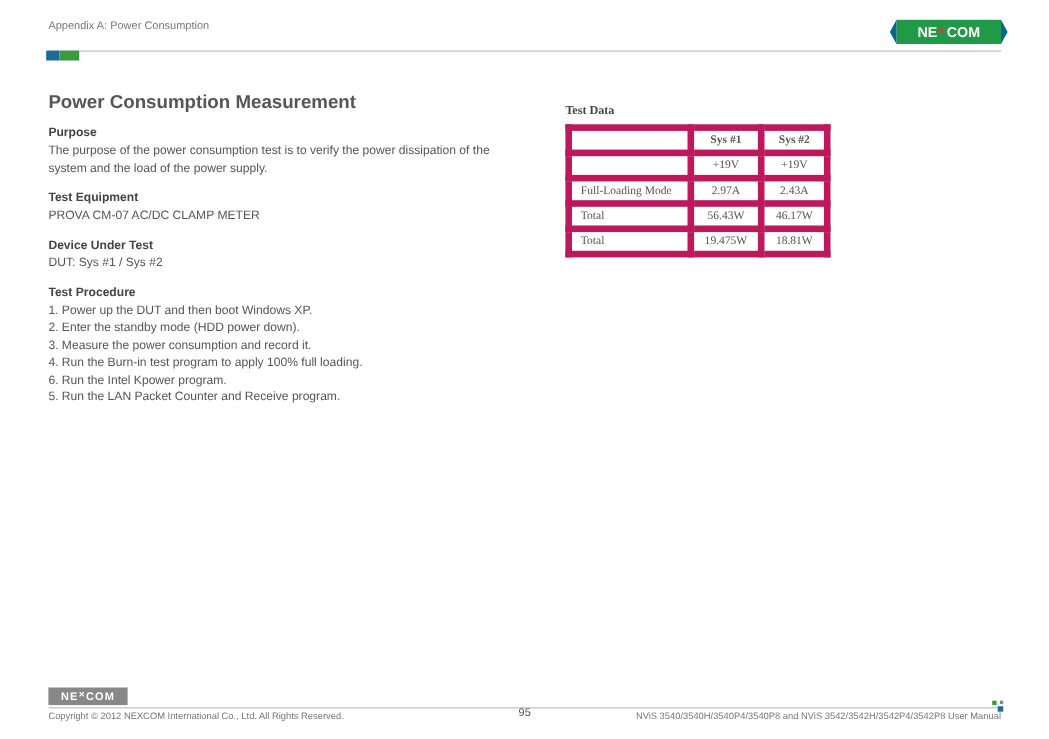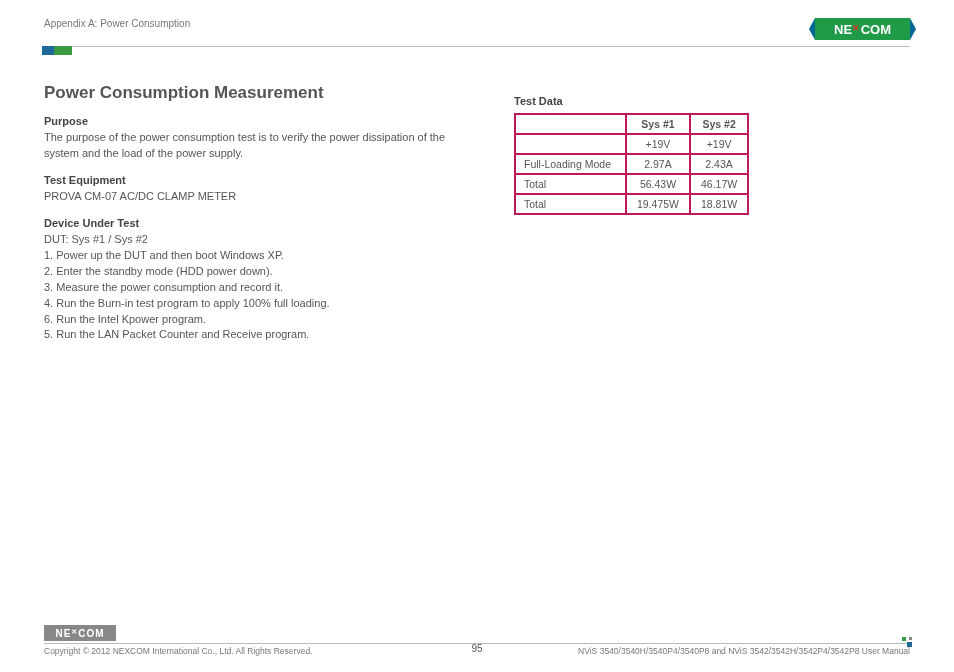--- a/index.html
+++ b/index.html
@@ -49,21 +49,21 @@
   .logo .flap-l { left:-6px;  border-right:6px solid #006892;}
   .logo .flap-r { right:-6px; border-left:6px solid #006892;}
   .logo .nx { letter-spacing:0; }
   .logo .x-red { color:#e33; font-size:9px; position:relative; top:-1px;}
   .content {
     display:flex;
     gap: 50px;
     margin-top: 36px;
   }
   .col-left { flex: 0 0 420px; }
-  .col-right { flex: 1; }
+  .col-right { flex: 1; font-family: Liberation Serif, serif; }
   h1 {
     font-size: 17px;
     font-weight: 700;
     color:#555;
   }
   h2 {
     font-size: 11px;
     font-weight: 700;
     color:#444;
     margin-top: 12px;
@@ -75,21 +75,21 @@
     color:#555;
   }
   ol { list-style:none; padding:0; margin:0;}
   table {
     border-collapse: collapse;
     font-size: 10.5px;
     color:#555;
     margin-top: 6px;
   }
   th, td {
-    border:2px solid #be185d;
+    border:6px solid #be185d;
     padding: 3px 10px;
     text-align:center;
   }
   td.row-label { text-align:left; padding-left:8px; padding-right:14px;}
   th { font-weight:700; }
   .footer {
     position:absolute;
     left:44px; right:44px; bottom:16px;
   }
   .footer-line-wrap { position:relative; }
@@ -135,20 +135,21 @@
 
     <h2>Purpose</h2>
     <p>The purpose of the power consumption test is to verify the power dissipation of the system and the load of the power supply.</p>
 
     <h2>Test Equipment</h2>
     <p>PROVA CM-07 AC/DC CLAMP METER</p>
 
     <h2>Device Under Test</h2>
     <p>DUT: Sys #1 / Sys #2</p>
 
+    <h2>Test Procedure</h2>
     <ol>
       <li>1. Power up the DUT and then boot Windows XP.</li>
       <li>2. Enter the standby mode (HDD power down).</li>
       <li>3. Measure the power consumption and record it.</li>
       <li>4. Run the Burn-in test program to apply 100% full loading.</li>
       <li>6. Run the Intel Kpower program.</li>
       <li>5. Run the LAN Packet Counter and Receive program.</li>
     </ol>
   </div>
 

